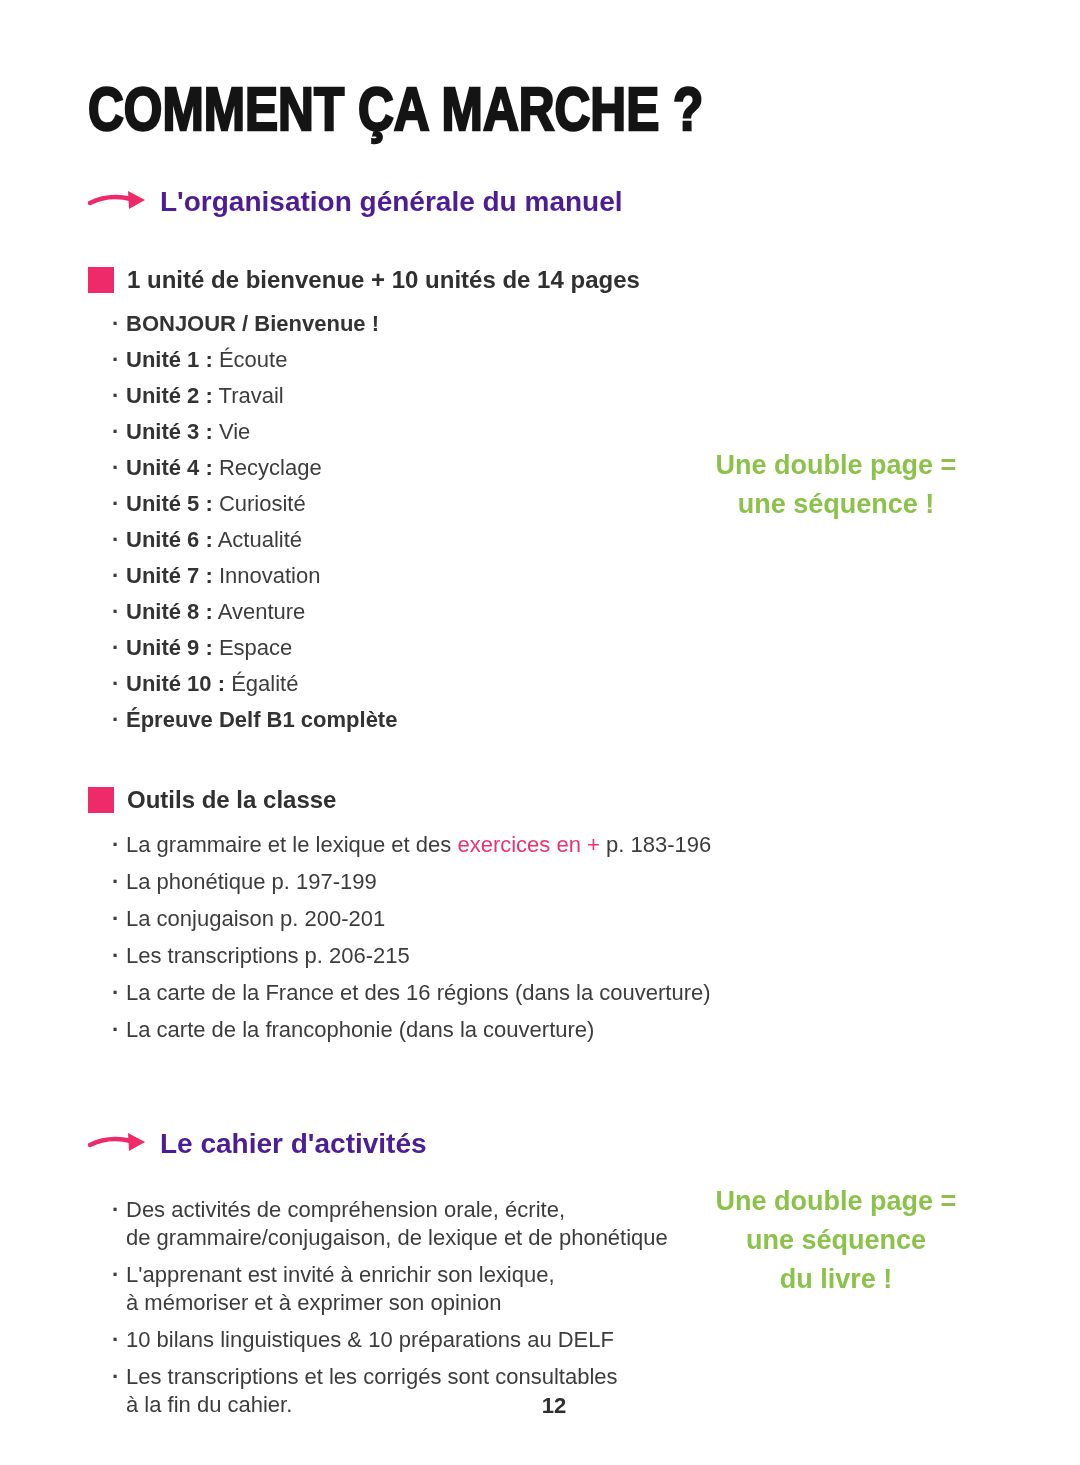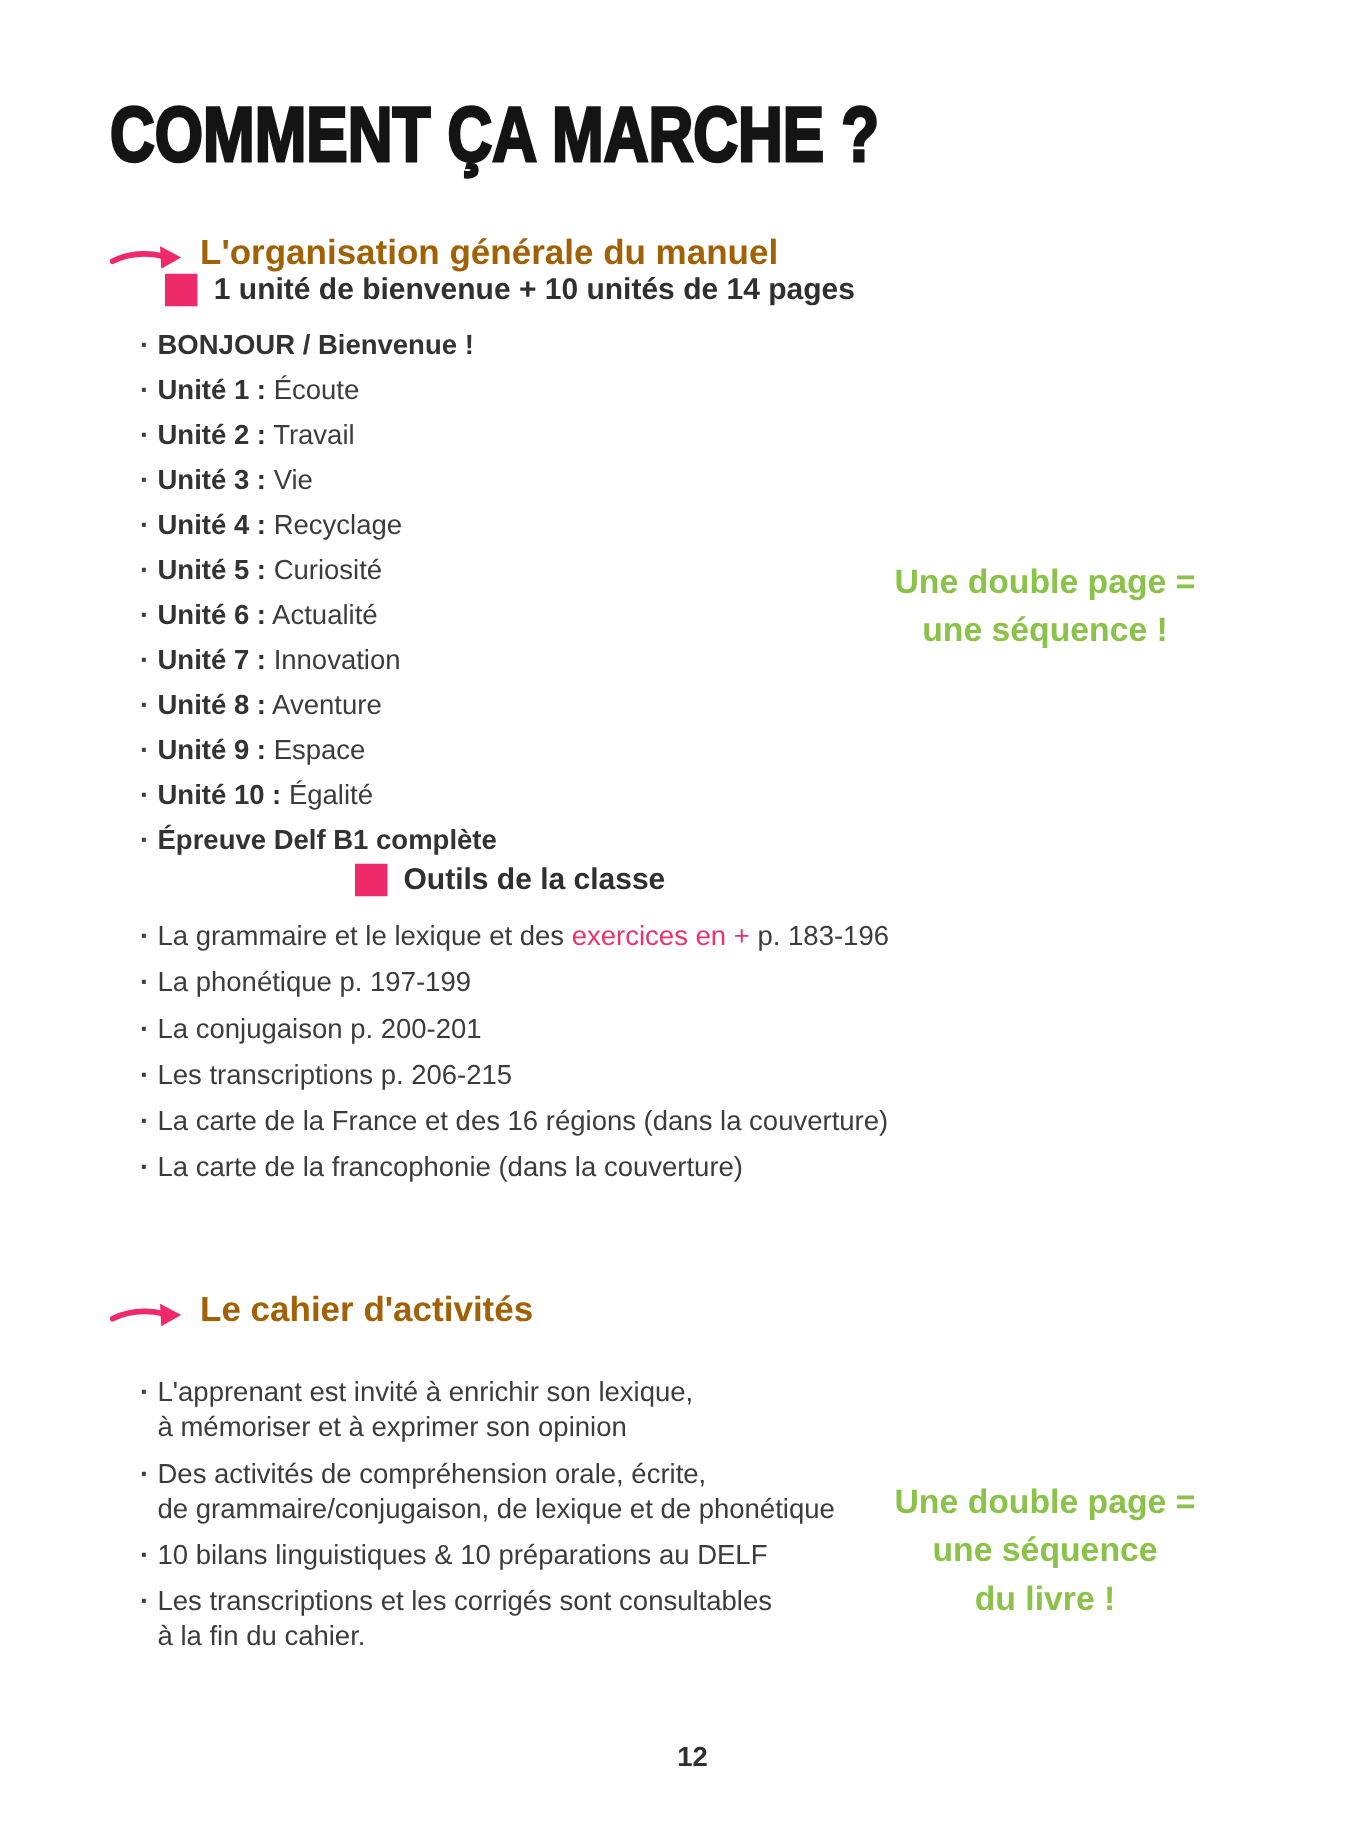--- a/index.html
+++ b/index.html
@@ -32,37 +32,37 @@
     letter-spacing: 0px;
     line-height: 1;
     margin: 0;
     transform: scaleX(0.80);
     transform-origin: left center;
     -webkit-text-stroke: 2.5px #141414;
     white-space: nowrap;
   }
   .section-heading {
     display: flex;
-    align-items: flex-end;
+    align-items: flex-start;
     margin-top: 46px;
     font-size: 28px;
     font-weight: 600;
-    color: #a16207;
+    color: #4c1d95;
   }
   .section-heading .arrow {
     margin-right: 14px;
     flex: 0 0 auto;
   }
   .block-title {
     display: flex;
     align-items: center;
+    margin-top: 48px;
     font-size: 24px;
     font-weight: bold;
     color: #303030;
-    justify-content: center;
   }
   .block-title .square {
     display: inline-block;
     width: 26px;
     height: 26px;
     background: #ee2a6b;
     margin-right: 13px;
     flex: 0 0 auto;
   }
   ul.list {
@@ -174,24 +174,24 @@
 
     <div class="cahier-section">
       <div class="section-heading">
         <svg class="arrow" width="58" height="26" viewBox="0 0 58 26">
           <path d="M2 17 C 16 10, 30 10, 43 13" stroke="#ee2a6b" stroke-width="4.5" fill="none" stroke-linecap="round"></path>
           <polygon points="40,5 57,14 41,23" fill="#ee2a6b"></polygon>
         </svg>
         <span>Le cahier d'activités</span>
       </div>
       <ul class="list cahier">
+        <li>Des activités de compréhension orale, écrite,
+de grammaire/conjugaison, de lexique et de phonétique</li>
         <li>L'apprenant est invité à enrichir son lexique,
 à mémoriser et à exprimer son opinion</li>
-        <li>Des activités de compréhension orale, écrite,
-de grammaire/conjugaison, de lexique et de phonétique</li>
         <li>10 bilans linguistiques &amp; 10 préparations au DELF</li>
         <li>Les transcriptions et les corrigés sont consultables
 à la fin du cahier.</li>
       </ul>
     </div>
 
   </div>
 
   <div class="green-note note-1">Une double page =
 une séquence !</div>

